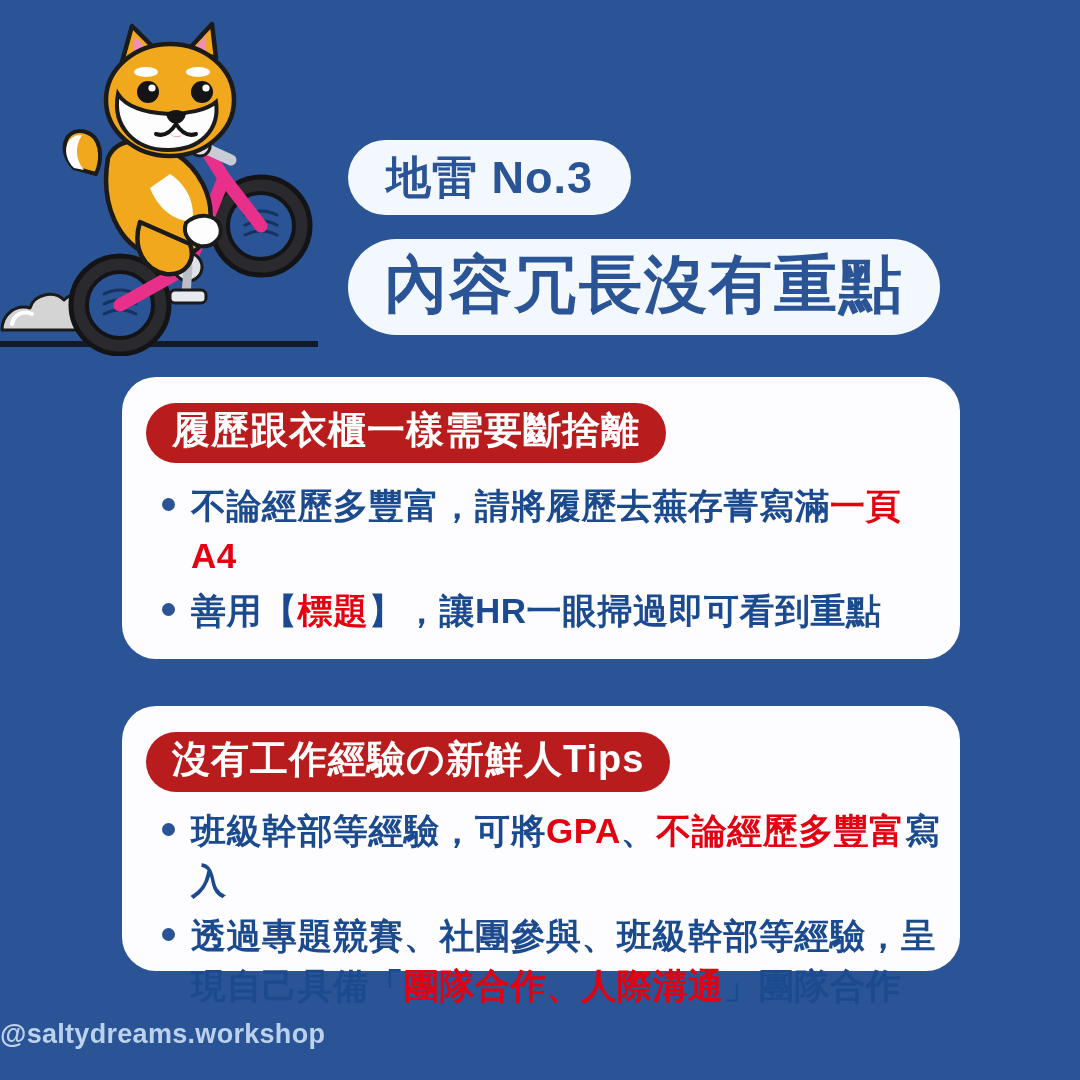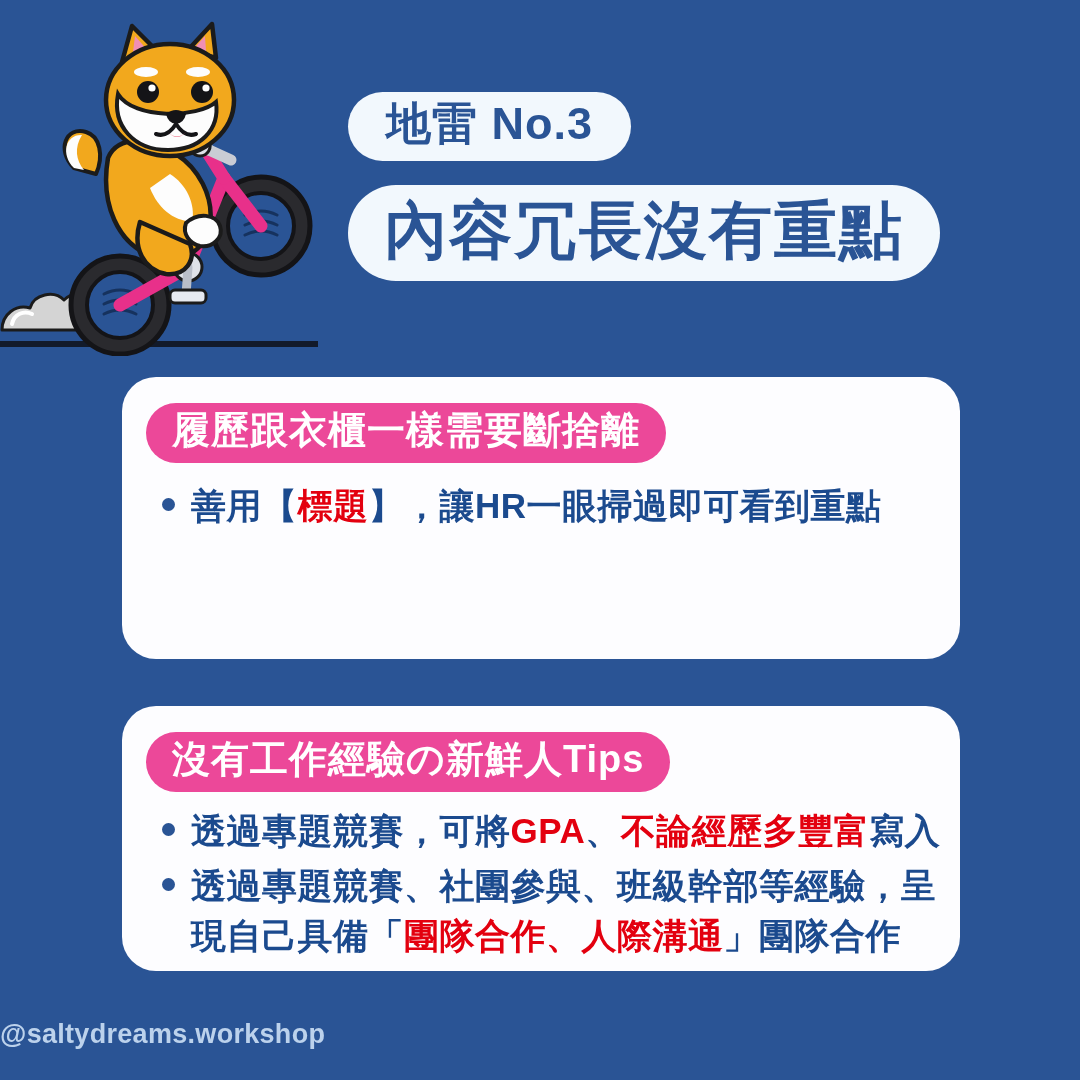--- a/index.html
+++ b/index.html
@@ -35,24 +35,25 @@
   }
   .pill {
     display: inline-block;
     background: #f2f8fd;
     border-radius: 999px;
     color: #2a5495;
     font-weight: bold;
     white-space: nowrap;
   }
   .pill-eyebrow {
-    padding: 8px 38px 14px 38px;
+    padding: 14px 38px 14px 38px;
     font-size: 45px;
     line-height: 1.05;
     letter-spacing: 1px;
+    margin-top: 48px;
   }
   .pill-title {
     margin-top: 24px;
     padding: 12px 36px 18px 36px;
     font-size: 63px;
     line-height: 1.05;
     letter-spacing: 2px;
   }
 
   
@@ -64,21 +65,21 @@
     border-radius: 34px;
     box-sizing: border-box;
   }
   #card-1 { top: 377px; height: 282px; }
   #card-2 { top: 706px; height: 265px; }
 
   .card-heading {
     position: absolute;
     left: 24px;
     top: 26px;
-    background: #ec4899;
+    background: #b91c1c;
     color: #ffffff;
     border-radius: 999px;
     padding: 7px 26px 11px 26px;
     font-size: 38px;
     font-weight: bold;
     line-height: 1.1;
     letter-spacing: 1px;
     white-space: nowrap;
   }
 
@@ -211,31 +212,35 @@
   <div class="header-block">
     <div class="pill pill-eyebrow">地雷 No.3</div>
     <div class="pill pill-title">內容冗長沒有重點</div>
   </div>
 
   <div class="card" id="card-1">
     <div class="card-heading">履歷跟衣櫃一樣需要斷捨離</div>
     <div class="bullet-list">
         <div class="bullet-item">
           <span class="bullet-dot"></span>
+          <span class="bullet-text"><span>不論經歷多豐富，請將履歷去蕪存菁寫滿</span><span class="hl">一頁A4</span></span>
+        </div>
+        <div class="bullet-item">
+          <span class="bullet-dot"></span>
           <span class="bullet-text"><span>善用【</span><span class="hl">標題</span><span>】，讓HR一眼掃過即可看到重點</span></span>
         </div>
       </div>
   </div>
 
   <div class="card" id="card-2">
     <div class="card-heading">沒有工作經驗の新鮮人Tips</div>
     <div class="bullet-list">
         <div class="bullet-item">
           <span class="bullet-dot"></span>
-          <span class="bullet-text"><span>透過專題競賽，可將</span><span class="hl">GPA</span><span>、</span><span class="hl">不論經歷多豐富</span><span>寫入</span></span>
+          <span class="bullet-text"><span>班級幹部等經驗，可將</span><span class="hl">GPA</span><span>、</span><span class="hl">不論經歷多豐富</span><span>寫入</span></span>
         </div>
         <div class="bullet-item">
           <span class="bullet-dot"></span>
           <span class="bullet-text"><span>透過專題競賽、社團參與、班級幹部等經驗，呈現自己具備「</span><span class="hl">團隊合作、人際溝通</span><span>」團隊合作</span></span>
         </div>
       </div>
   </div>
 
   <div class="footer-handle">@saltydreams.workshop</div>
 

